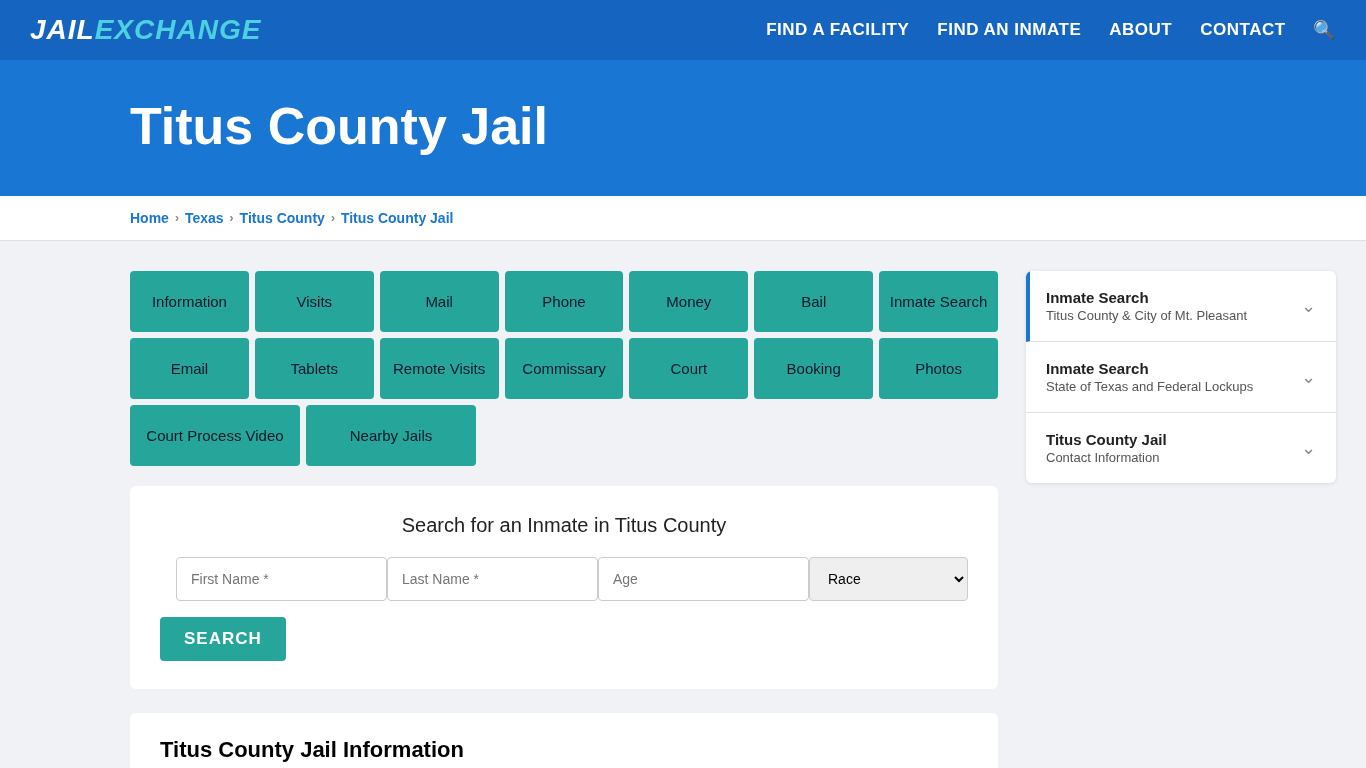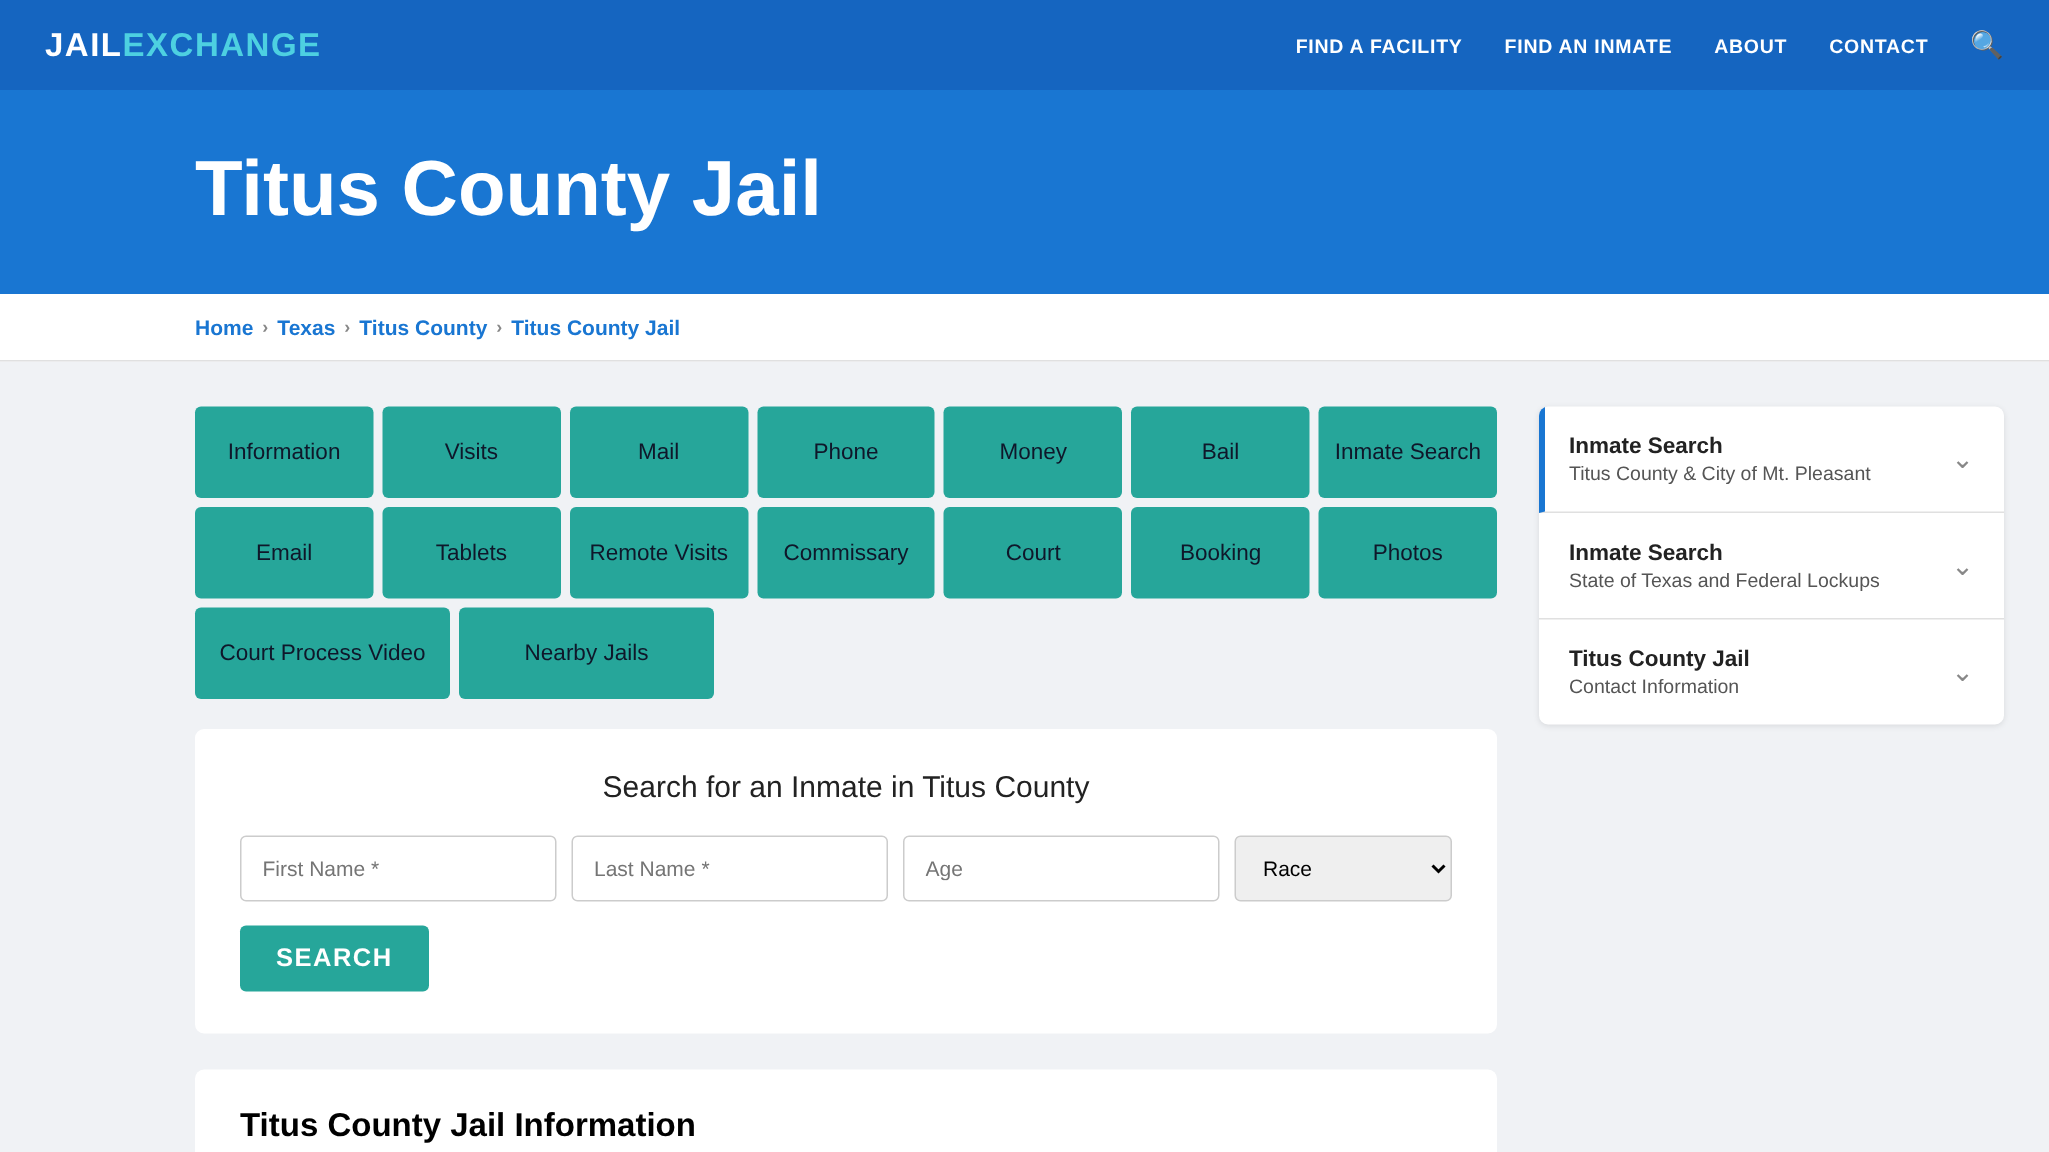--- a/index.html
+++ b/index.html
@@ -8,35 +8,36 @@
     
     .navbar {
       background: #1565c0;
       display: flex;
       align-items: center;
       justify-content: space-between;
       padding: 0 30px;
       height: 60px;
     }
     .navbar-logo {
-      font-size: 22px;
+      font-size: 28px;
       font-weight: 900;
       color: #fff;
       letter-spacing: 1px;
+      font-style: italic;
     }
     .navbar-logo span.exchange { color: #4dd0e1; }
     .navbar-links {
       display: flex;
       align-items: center;
       gap: 28px;
     }
     .navbar-links a {
       color: #fff;
       text-decoration: none;
-      font-size: 13px;
+      font-size: 17px;
       font-weight: 700;
       letter-spacing: 0.5px;
       cursor: pointer;
     }
     .search-icon-btn {
       color: #fff;
       font-size: 18px;
       cursor: pointer;
       background: none;
       border: none;
@@ -128,22 +129,23 @@
     }
     .search-box h2 {
       text-align: center;
       font-size: 20px;
       font-weight: 400;
       margin-bottom: 20px;
       color: #222;
     }
     .search-fields {
       display: flex;
-      gap: 10px;
+      gap: 0;
       margin-bottom: 16px;
+      margin-left: 16px;
     }
     .search-fields input, .search-fields select {
       border: 1px solid #ccc;
       border-radius: 4px;
       padding: 12px 14px;
       font-size: 14px;
       flex: 1;
     }
     .search-fields select { flex: 1.3; }
     .search-btn {

